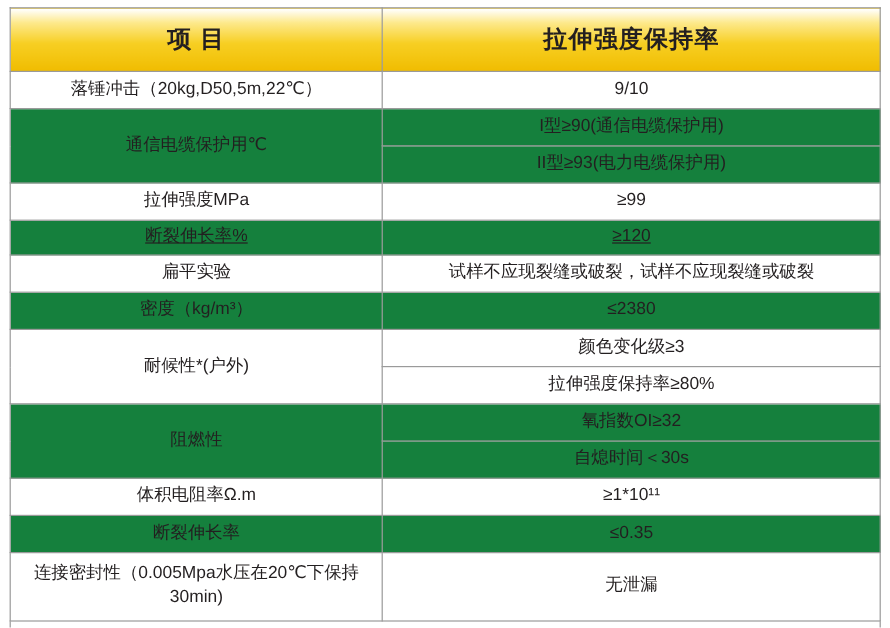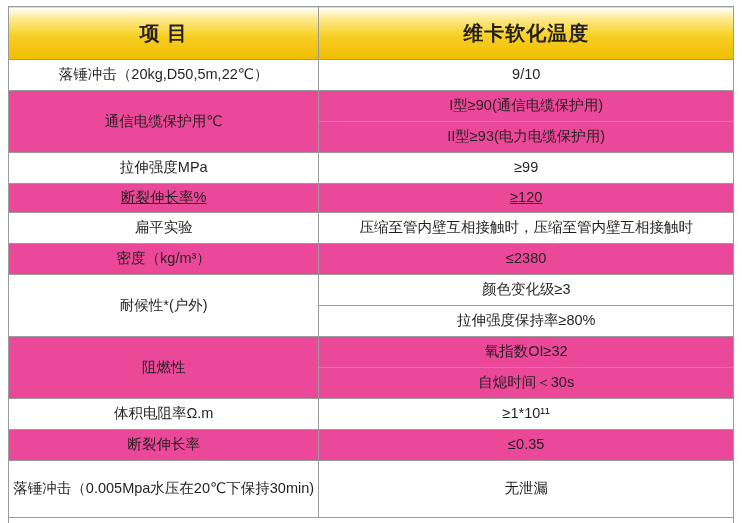--- a/index.html
+++ b/index.html
@@ -43,21 +43,21 @@
     height: 52px;
     font-size: 20px;
     font-weight: bold;
     letter-spacing: 1px;
     background: linear-gradient(to bottom, #ffffff 0%, #fde98c 22%, #f7cf23 55%, #f0bc00 100%);
     border-color: #9a9a9a;
   }
   .hdr-item { letter-spacing: 6px; }
 
   
-  tr.shade td { background: #ec4899; margin-top: 12px; }
+  tr.shade td { background: #15803d; margin-top: 12px; }
   tr.plain td { background: #ffffff; }
 
   td.label { font-size: 14.5px; }
   td.value { font-size: 14.5px; }
 
   .r-28 { height: 28px; text-decoration: underline; }
   .r-30 { height: 30px; }
   .r-56 { height: 56px; }
 
   .note-cell {
@@ -73,21 +73,21 @@
 
 <div class="sheet">
   <table class="spec">
     <colgroup>
       <col class="col-a">
       <col class="col-b">
     </colgroup>
     <tbody>
       <tr class="header">
         <td class="hdr-item">项 目</td>
-        <td>维卡软化温度</td>
+        <td>拉伸强度保持率</td>
       </tr>
 
       <tr class="plain">
         <td class="label r-30">落锤冲击（20kg,D50,5m,22℃）</td>
         <td class="value r-30">9/10</td>
       </tr>
 
       <tr class="shade">
         <td class="label r-30" rowspan="2">通信电缆保护用℃</td>
         <td class="value r-30">I型≥90(通信电缆保护用)</td>
@@ -101,21 +101,21 @@
         <td class="value r-30">≥99</td>
       </tr>
 
       <tr class="shade">
         <td class="label r-28">断裂伸长率%</td>
         <td class="value r-28">≥120</td>
       </tr>
 
       <tr class="plain">
         <td class="label r-30">扁平实验</td>
-        <td class="value r-30">压缩至管内壁互相接触时，压缩至管内壁互相接触时</td>
+        <td class="value r-30">试样不应现裂缝或破裂，试样不应现裂缝或破裂</td>
       </tr>
 
       <tr class="shade">
         <td class="label r-30">密度（kg/m³）</td>
         <td class="value r-30">≤2380</td>
       </tr>
 
       <tr class="plain">
         <td class="label r-30" rowspan="2">耐候性*(户外)</td>
         <td class="value r-30">颜色变化级≥3</td>
@@ -136,21 +136,21 @@
         <td class="label r-30">体积电阻率Ω.m</td>
         <td class="value r-30">≥1*10¹¹</td>
       </tr>
 
       <tr class="shade">
         <td class="label r-30">断裂伸长率</td>
         <td class="value r-30">≤0.35</td>
       </tr>
 
       <tr class="plain">
-        <td class="label r-56 two-line">落锤冲击（0.005Mpa水压在20℃下保持30min)</td>
+        <td class="label r-56 two-line">连接密封性（0.005Mpa水压在20℃下保持30min)</td>
         <td class="value r-56">无泄漏</td>
       </tr>
 
       <tr class="plain">
         <td class="note-cell" colspan="2">注：*表示户外管材要求</td>
       </tr>
     </tbody>
   </table>
 </div>
 

